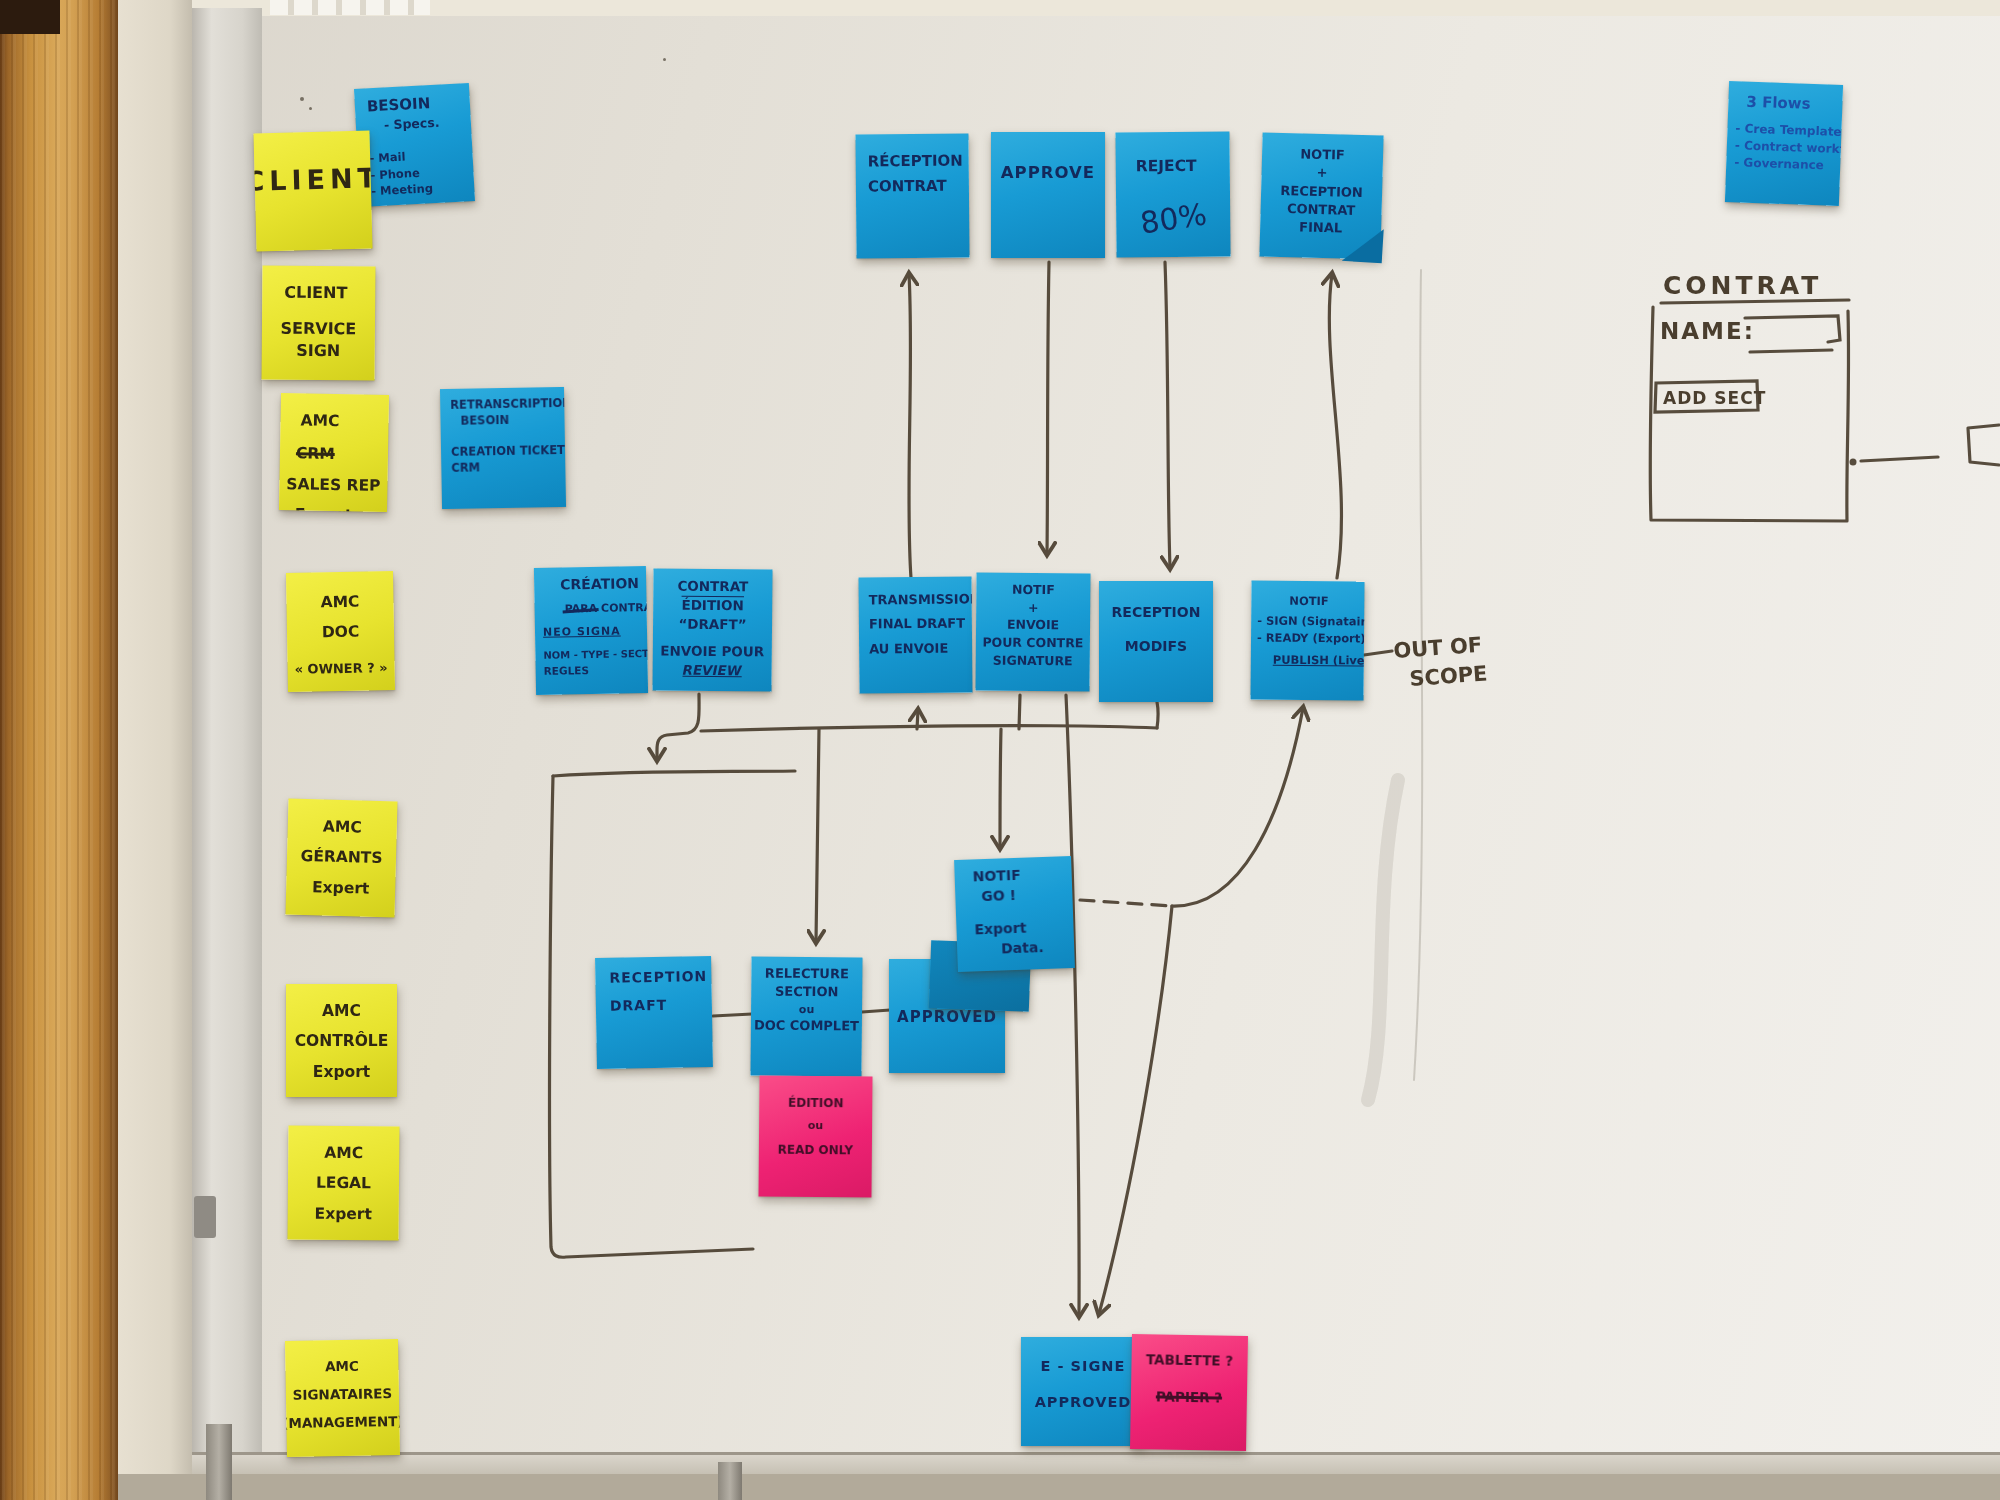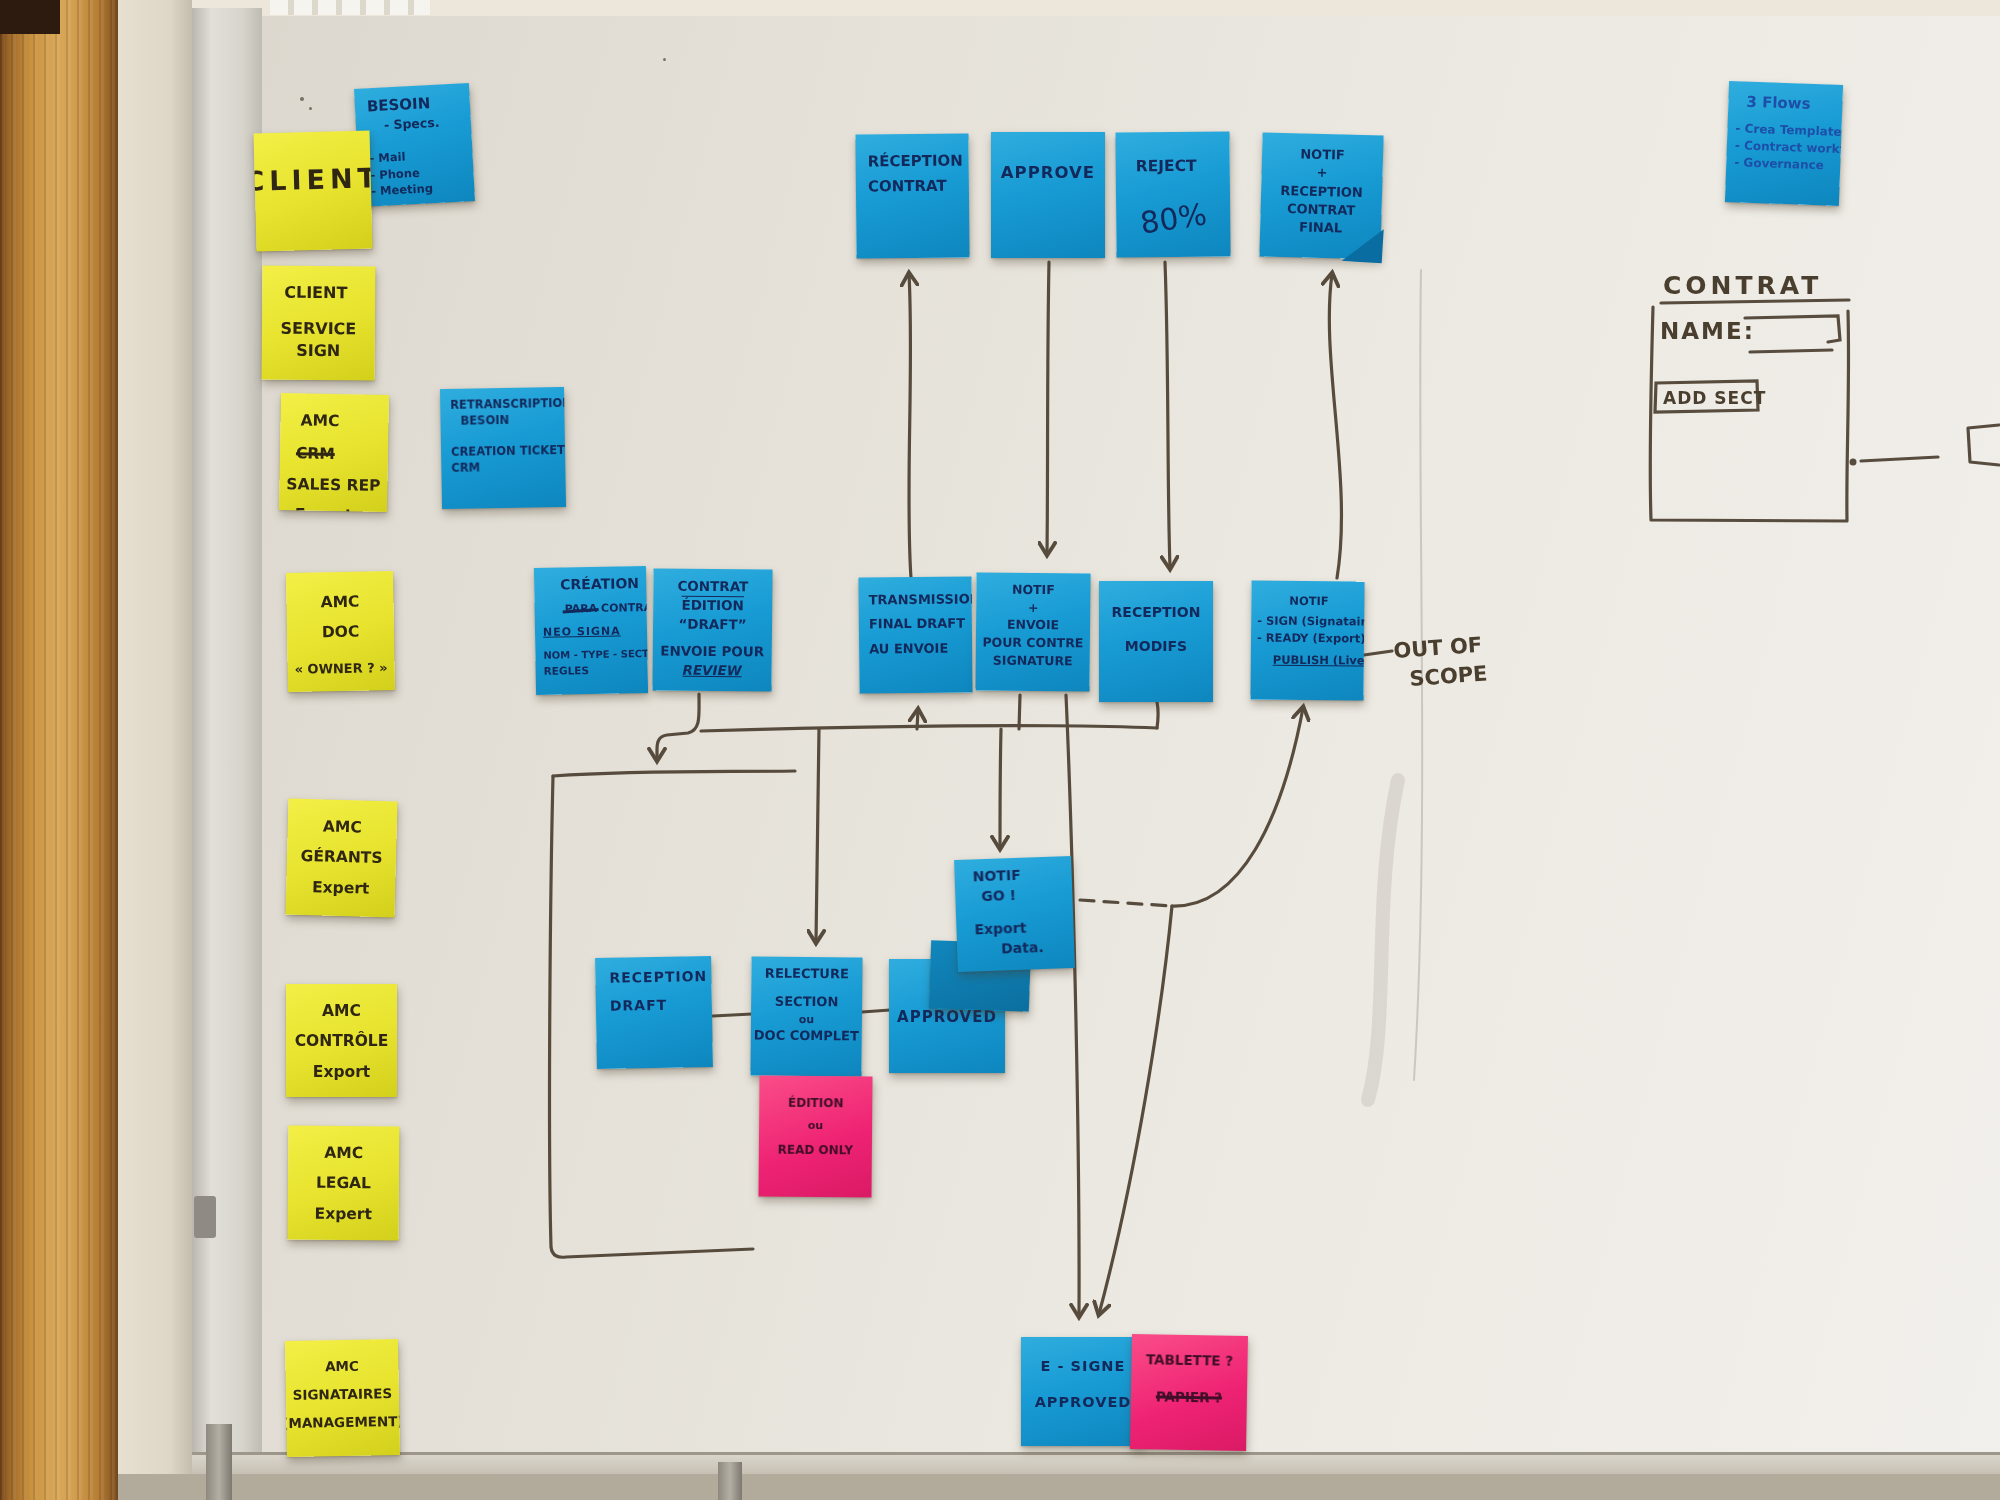--- a/index.html
+++ b/index.html
@@ -92,21 +92,21 @@
   [data-name=sticky-note-notif-sign] .line:nth-child(4){margin:6px 0 0 16px;text-decoration:underline;}
   [data-name=sticky-note-notif-go] .body{align-items:flex-start;padding-left:18px;}
   [data-name=sticky-note-notif-go] .line{font-size:14px;text-align:left;}
   [data-name=sticky-note-notif-go] .line:nth-child(2){margin-left:8px;}
   [data-name=sticky-note-notif-go] .line:nth-child(3){margin-top:14px;}
   [data-name=sticky-note-notif-go] .line:nth-child(4){margin-left:26px;}
   [data-name=sticky-note-reception-draft] .body{align-items:flex-start;padding:12px 0 0 14px;}
   [data-name=sticky-note-reception-draft] .line{font-size:14px;text-align:left;letter-spacing:1px;}
   [data-name=sticky-note-reception-draft] .line:nth-child(2){margin-top:8px;}
   [data-name=sticky-note-relecture] .line{font-size:13px;}
-  [data-name=sticky-note-relecture] .line:nth-child(2){margin-top:10px;}
+  [data-name=sticky-note-relecture] .line:nth-child(2){}
   [data-name=sticky-note-relecture] .line:nth-child(3){font-size:11px;}
   [data-name=sticky-note-approved] .line{font-size:15px;margin-top:40px;letter-spacing:1px;}
   [data-name=sticky-note-e-signe] .body{padding-top:20px;}
   [data-name=sticky-note-e-signe] .line{font-size:14.5px;letter-spacing:1px;}
   [data-name=sticky-note-e-signe] .line:nth-child(2){margin-top:16px;}
   [data-name=sticky-note-three-flows] .body{align-items:flex-start;padding-left:8px;}
   [data-name=sticky-note-three-flows] .line{font-size:12px;text-align:left;color:#1d4fa8;}
   [data-name=sticky-note-three-flows] .line:nth-child(1){font-size:15px;margin:2px 0 8px 10px;}
   [data-name=sticky-note-edition] .body{padding-top:20px;}
   [data-name=sticky-note-edition] .line{font-size:12px;}

